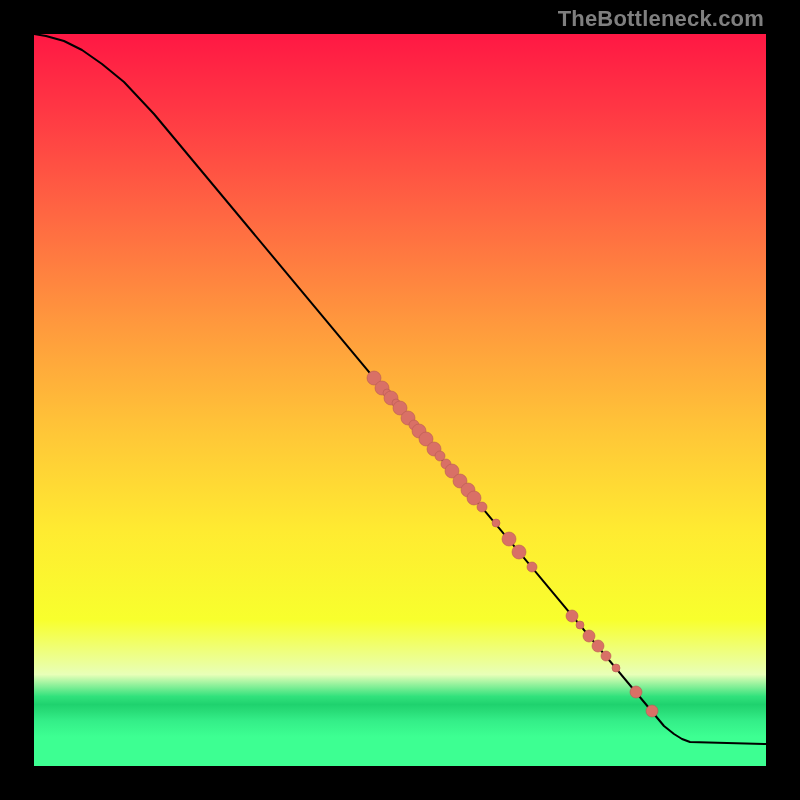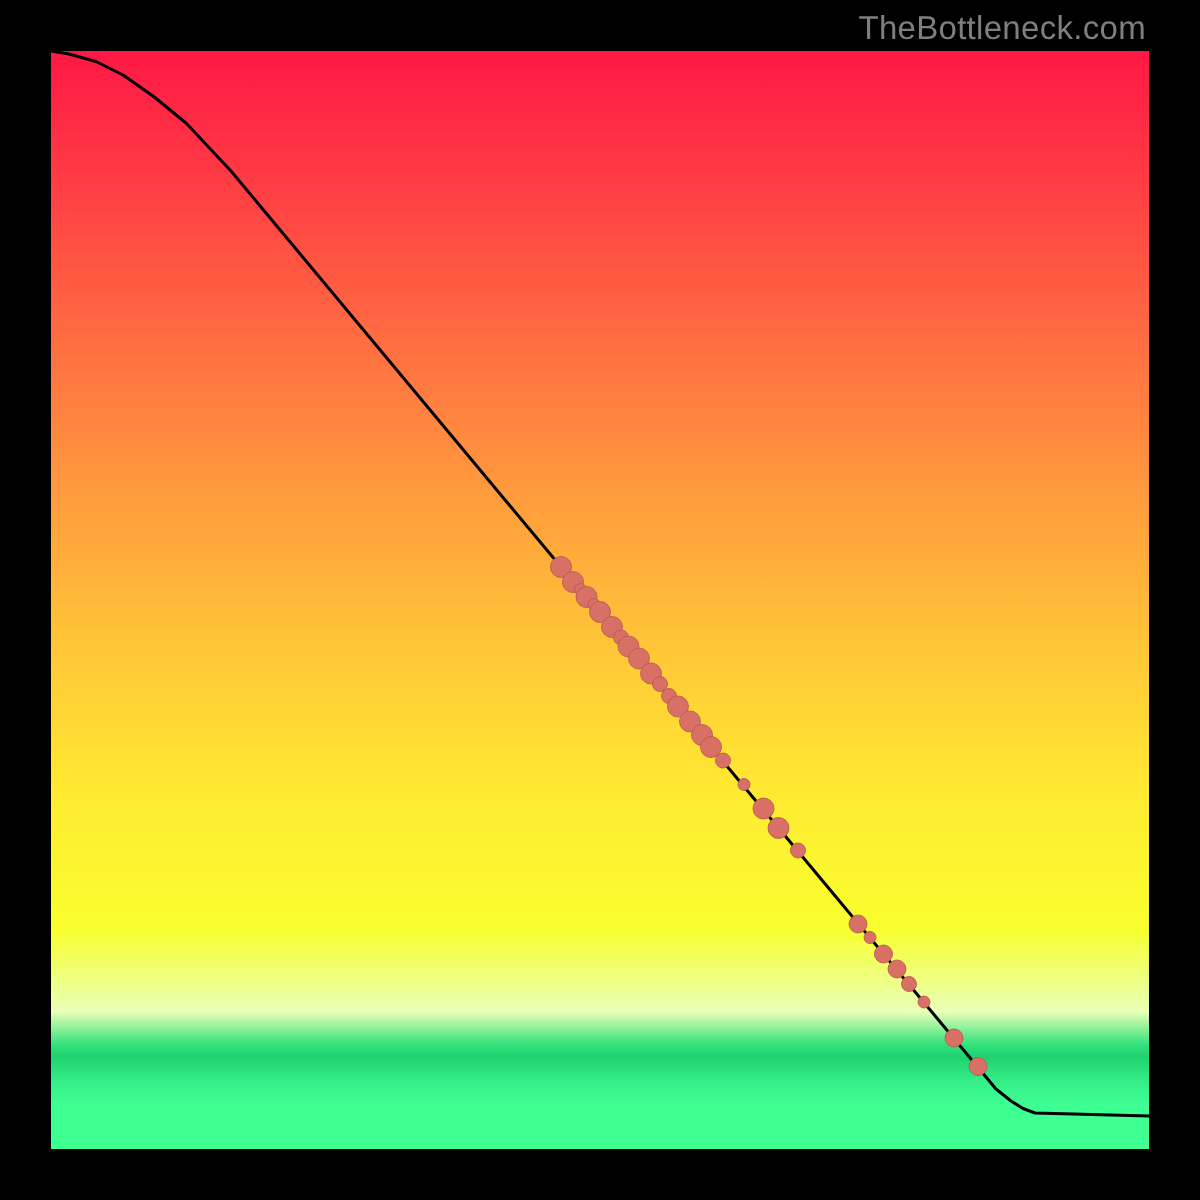--- a/index.html
+++ b/index.html
@@ -23,21 +23,21 @@
     width: 732px;
     height: 732px;
     overflow: hidden;
   }
   .watermark {
     position: absolute;
     right: 36px;
     top: 6px;
     color: #7f7f7f;
     font-size: 22px;
-    font-weight: 400;
+    font-weight: 700;
     letter-spacing: 0.2px;
     user-select: none;
     margin-left: 48px;
   }
   svg { display: block; }
 </style>
 </head>
 <body>
 
 <div class="stage">

